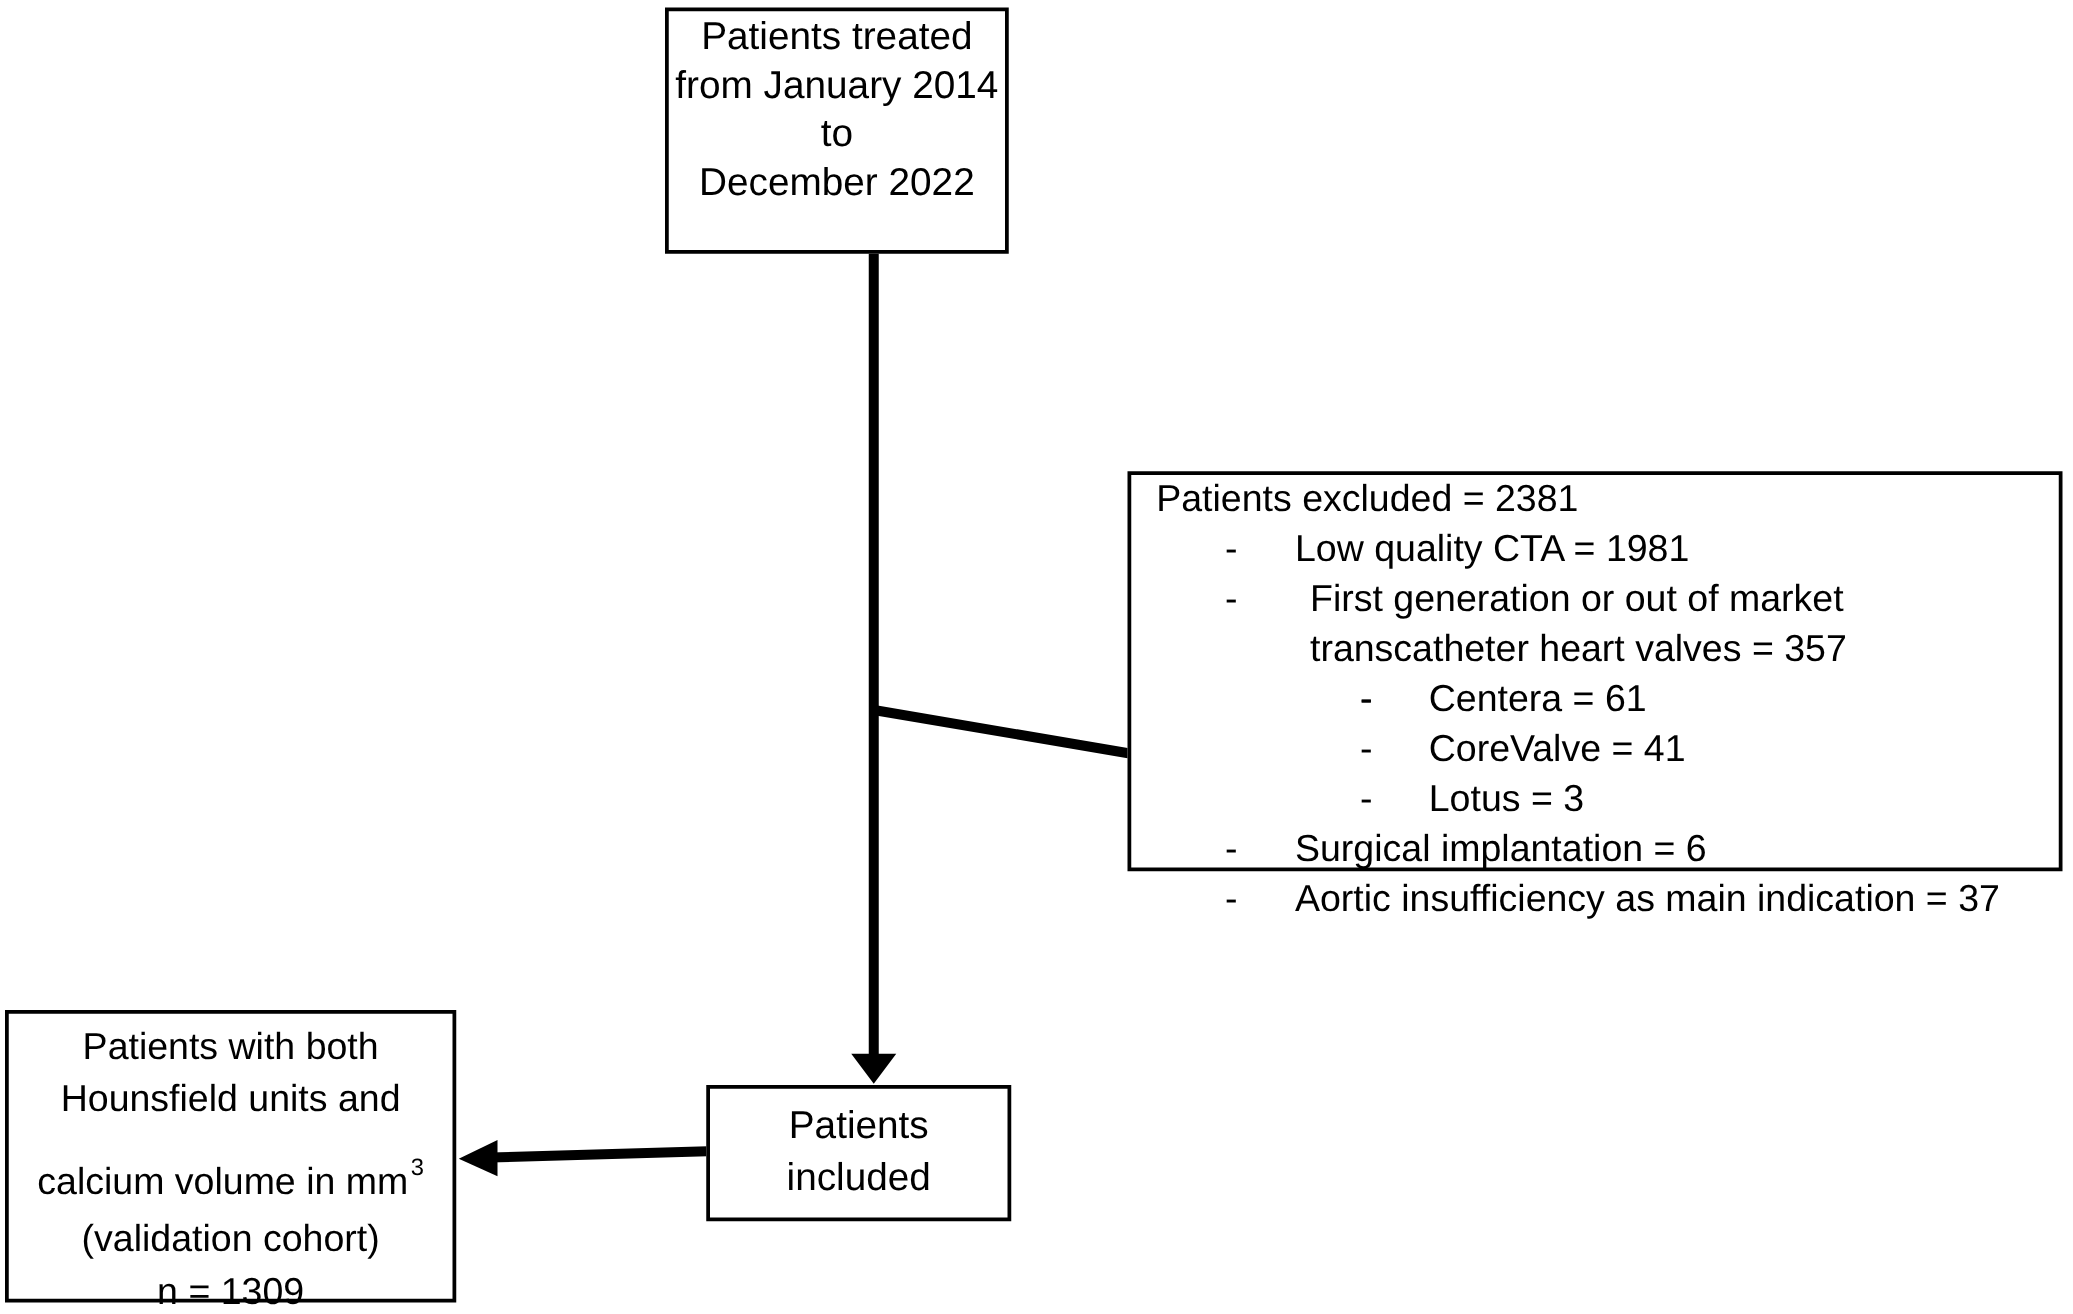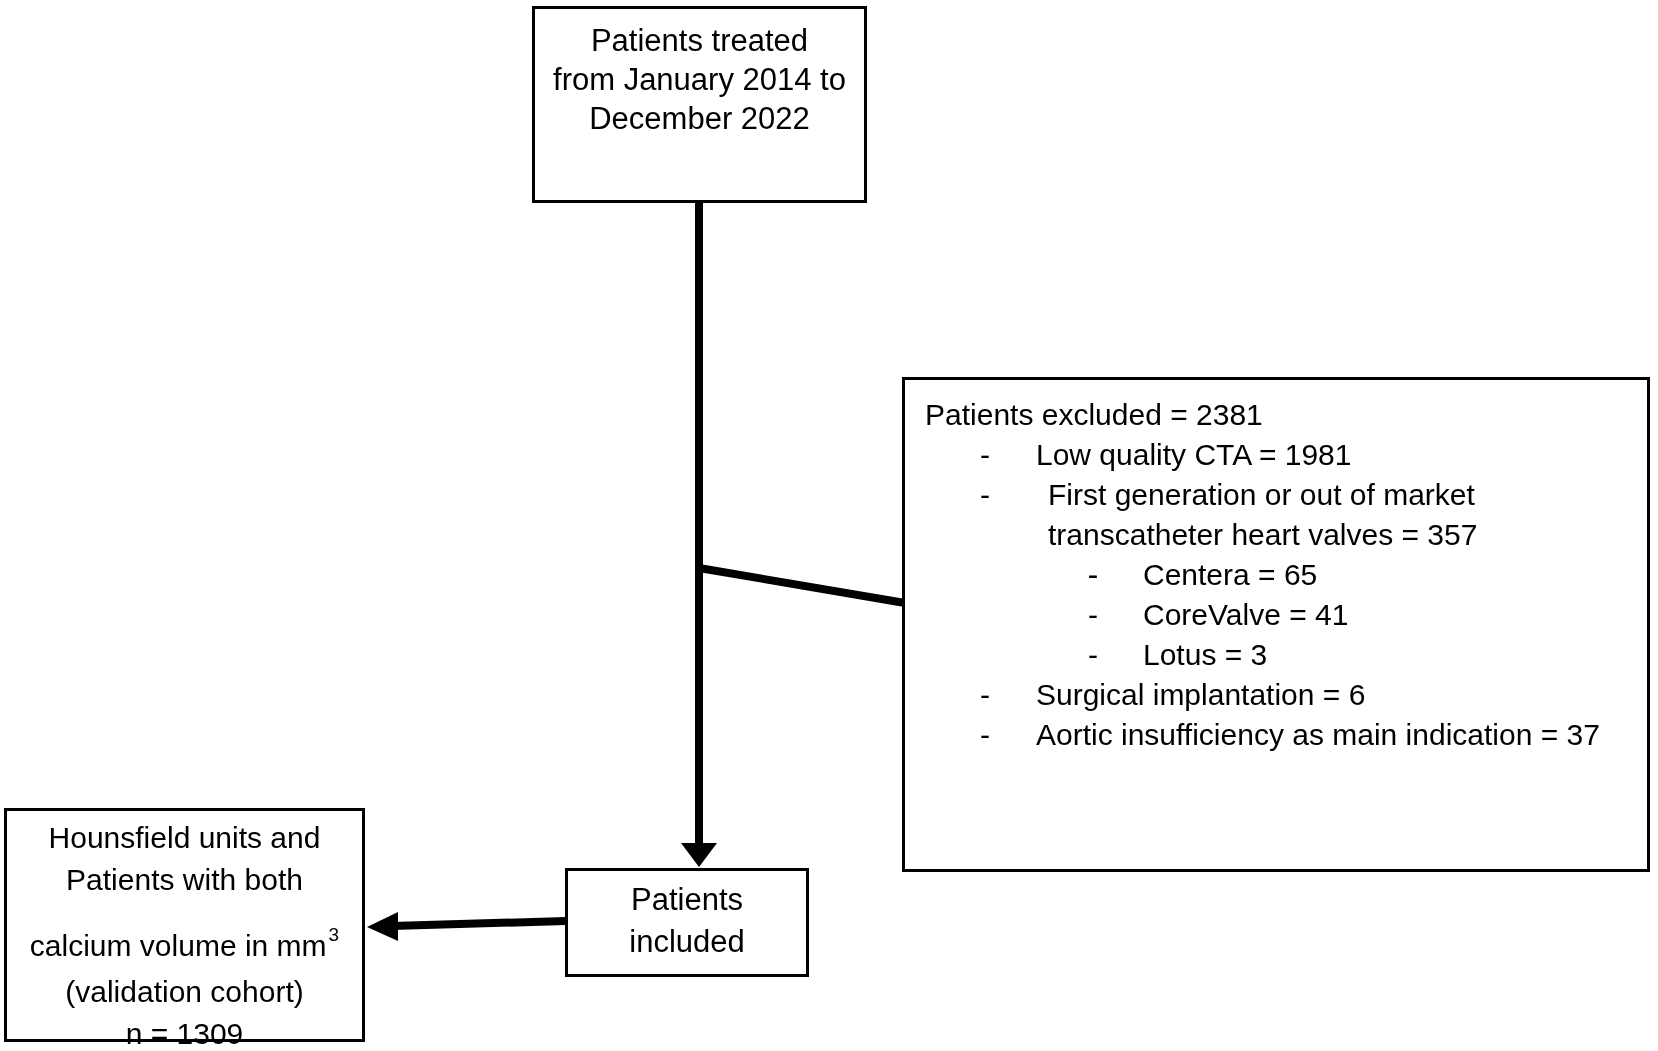--- a/index.html
+++ b/index.html
@@ -33,35 +33,35 @@
   }
   .box {
     position: absolute;
     box-sizing: border-box;
     border: 3px solid #000000;
     background: #ffffff;
   }
   .box-treated {
     left: 532px;
     top: 6px;
-    width: 335px;
+    width: 275px;
     height: 197px;
     text-align: center;
     font-size: 31px;
     line-height: 39px;
-    padding-top: 12px;
+    padding-top: 0;
   }
   .box-excluded {
     left: 902px;
     top: 377px;
     width: 748px;
-    height: 495px;
+    height: 320px;
     font-size: 30px;
     line-height: 40px;
-    padding: 15px 10px 8px 20px;
+    padding: 0 10px 8px 20px;
     text-align: left;
   }
   .box-included {
     left: 565px;
     top: 868px;
     width: 244px;
     height: 109px;
     text-align: center;
     font-size: 31px;
     line-height: 42px;
@@ -135,21 +135,21 @@
       <span class="dash">-</span>
       <span class="wrap-constrain">First generation or out of market transcatheter heart valves = 357</span>
     </div>
 
     <div class="ex-row ex-sub">
       <span class="dash">-</span>
     </div>
 
     <div class="ex-row ex-sub">
       <span class="dash">-</span>
-      <span>Centera = 65</span>
+      <span>Centera = 61</span>
     </div>
 
     <div class="ex-row ex-sub">
       <span class="dash">-</span>
       <span>CoreValve = 41</span>
     </div>
 
     <div class="ex-row ex-sub">
       <span class="dash">-</span>
       <span>Lotus = 3</span>
@@ -165,22 +165,22 @@
       <span>Aortic insufficiency as main indication = 37</span>
     </div>
   </div>
 
   <div class="box box-included">
     <div>Patients</div>
     <div>included</div>
   </div>
 
   <div class="box box-validation">
+    <div>Patients with both</div>
     <div>Hounsfield units and</div>
-    <div>Patients with both</div>
     <div style="margin-top:24px;">
       <span>calcium volume in mm</span><span class="sup3">3</span>
     </div>
     <div>(validation cohort)</div>
     <div>n = 1309</div>
   </div>
 
 </div>
 
 </body></html>

